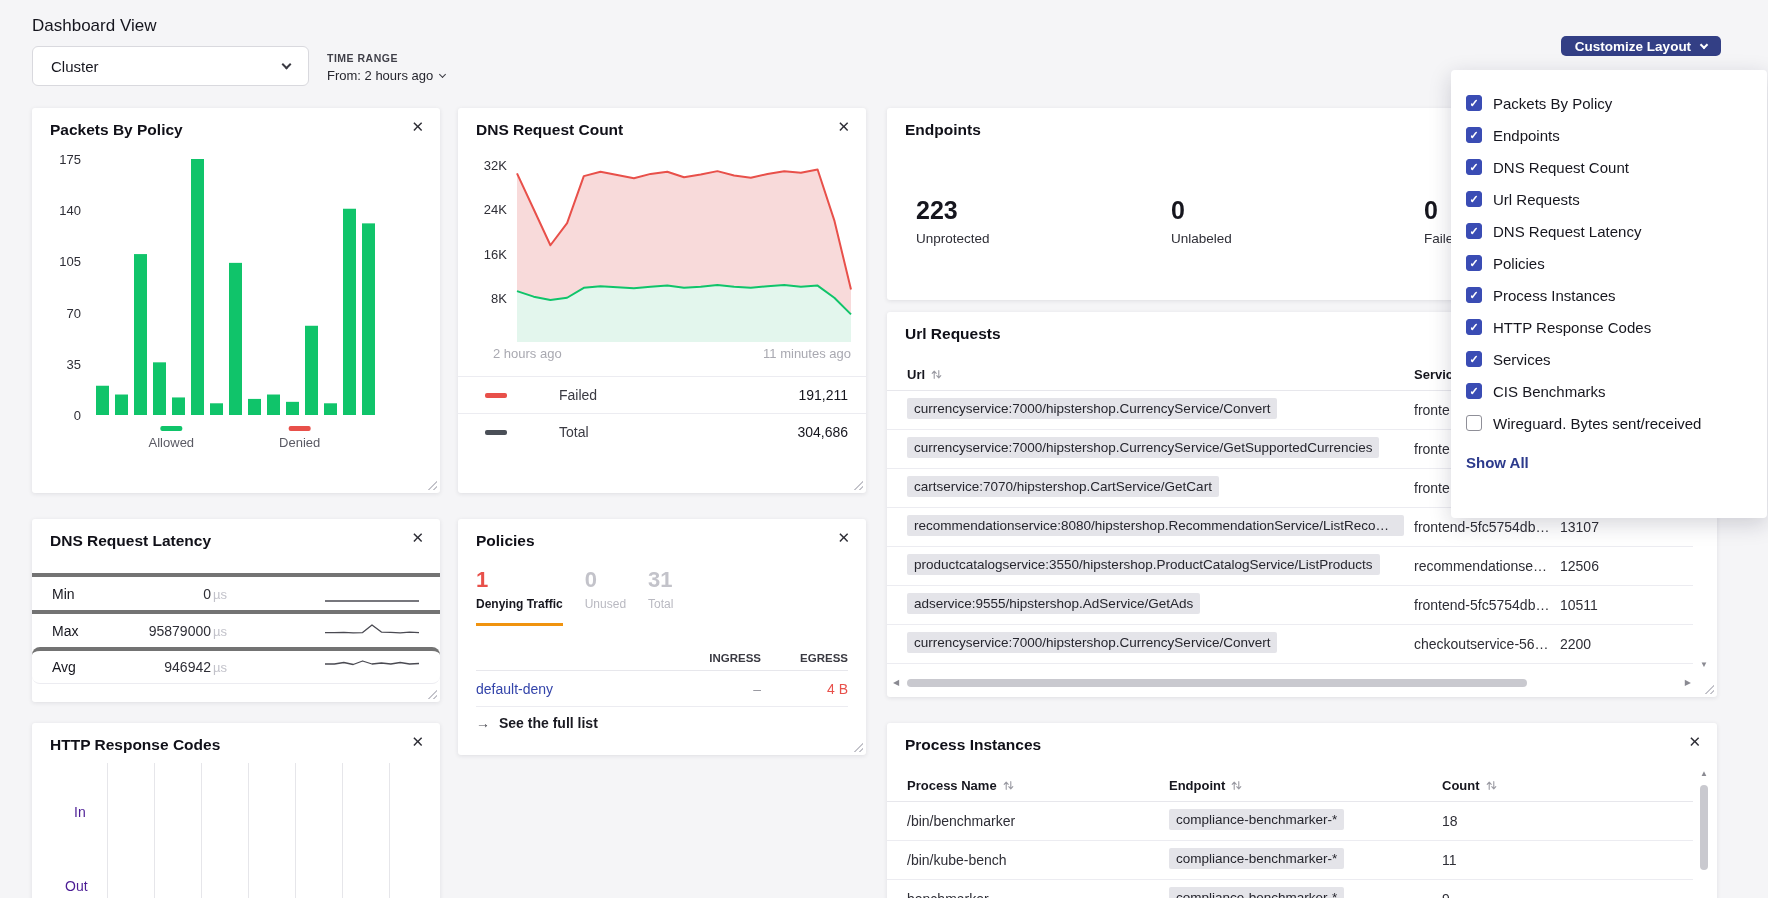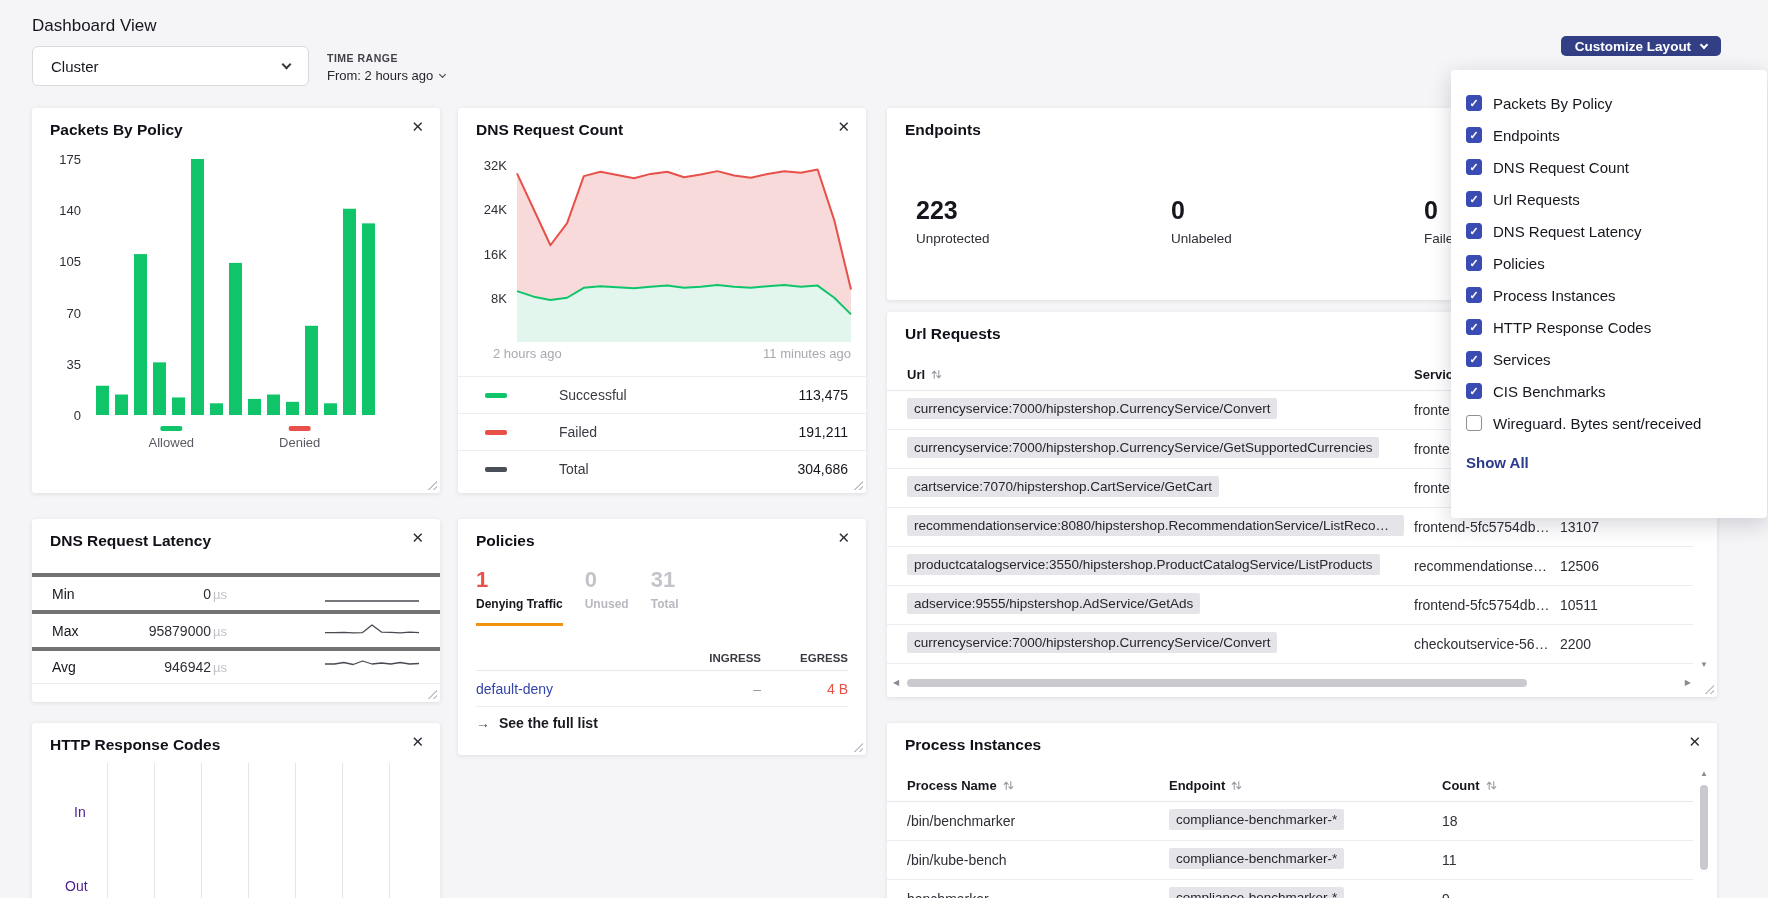--- a/index.html
+++ b/index.html
@@ -84,36 +84,36 @@
   #card-process .v-thumb{height:85px;}
   .hscroll{position:absolute;left:4px;right:26px;bottom:8px;height:12px;}
   .hscroll .s-arrow{position:absolute;top:1px;font-size:8px;color:#8a8a92;line-height:10px;}
   .hscroll .s-arrow.left{left:2px;}
   .hscroll .s-arrow.right{right:0;}
   .h-thumb{position:absolute;left:16px;top:2px;width:620px;height:8px;background:#c9c9cf;border-radius:4px;}
 
   
   .lat-body{position:absolute;left:0;right:0;top:54px;}
   .lat-row{display:flex;align-items:center;height:37px;border-top:4px solid #737373;padding:0 20px;}
-  .lat-row:last-child{border-bottom:1px solid #ececf1;}
+  .lat-row:last-child{border-bottom:1px solid #ececf1;border-radius:8px;}
   .lat-label{width:55px;font-size:14px;color:#16161e;}
   .lat-value{width:120px;text-align:right;font-size:14px;color:#2e2e36;}
   .lat-unit{color:#c2c2ca;font-size:13px;margin-left:2px;}
   .lat-spark{margin-left:auto;width:96px;height:20px;}
 
   
   .pol-stats{position:absolute;left:18px;top:48px;display:flex;gap:22px;align-items:flex-start;}
   .pol-stat{cursor:pointer;}
   .pol-stat .num{font-size:22px;font-weight:bold;line-height:26px;}
   .pol-stat .lbl{font-size:12px;font-weight:bold;margin-top:4px;}
   .pol-stat.active{border-bottom:3px solid #f0930f;padding-bottom:12px;}
   .pol-stat.active .num{color:#e8504a;}
   .pol-stat.active .lbl{color:#16161e;}
   .pol-stat.muted .num{color:#c3c3ca;}
-  .pol-stat.muted .lbl{color:#b9b9c1;font-weight:bold;}
+  .pol-stat.muted .lbl{color:#b9b9c1;font-weight:normal;}
   .pol-table{position:absolute;left:18px;right:18px;top:126px;}
   .pol-thead{display:grid;grid-template-columns:1fr 95px 87px;height:26px;align-items:center;border-bottom:1px solid #e7e7ec;font-size:11.5px;font-weight:bold;color:#3a3a42;}
   .pol-thead .r,.pol-row .r{text-align:right;}
   .pol-row{display:grid;grid-template-columns:1fr 95px 87px;height:36px;align-items:center;border-bottom:1px solid #ececf1;font-size:14px;}
   .pol-link{color:#3344aa;cursor:pointer;}
   .pol-dash{color:#9a9aa2;}
   .pol-egress{color:#e8504a;}
   .see-list{position:absolute;left:18px;top:196px;display:flex;align-items:center;gap:9px;font-size:14px;font-weight:bold;color:#1a1a22;cursor:pointer;}
   .see-list .arr{font-weight:normal;color:#4a4a52;}
 
@@ -190,25 +190,20 @@
         <text x="40" y="156.76470588235293" text-anchor="end" class="tick">8K</text>
         <path d="M50 27.35294117647058 L66.7 63.29411764705881 L83.4 99.23529411764707 L100.1 77.11764705882354 L116.8 30.117647058823536 L133.5 25.694117647058818 L150.2 29.01176470588237 L166.89999999999998 32.32941176470587 L183.6 27.905882352941177 L200.3 25.694117647058818 L217 31.2235294117647 L233.70000000000002 28.458823529411745 L250.4 25.14117647058825 L267.1 29.56470588235294 L283.79999999999995 31.7764705882353 L300.5 27.905882352941177 L317.2 25.14117647058825 L333.9 26.799999999999983 L350.6 23.482352941176487 L367.3 74.35294117647058 L384 143.47058823529412 L384 168.35294117647058 L367.3 151.76470588235293 L350.6 139.6 L333.9 140.70588235294116 L317.2 139.04705882352943 L300.5 140.1529411764706 L283.79999999999995 141.81176470588235 L267.1 140.70588235294116 L250.4 139.04705882352943 L233.70000000000002 140.70588235294116 L217 141.81176470588235 L200.3 139.6 L183.6 140.70588235294116 L166.89999999999998 142.36470588235295 L150.2 141.25882352941176 L133.5 140.1529411764706 L116.8 141.81176470588235 L100.1 151.76470588235293 L83.4 153.9764705882353 L66.7 150.65882352941176 L50 145.12941176470588 Z" fill="#f8dada"></path>
         <path d="M50 145.12941176470588 L66.7 150.65882352941176 L83.4 153.9764705882353 L100.1 151.76470588235293 L116.8 141.81176470588235 L133.5 140.1529411764706 L150.2 141.25882352941176 L166.89999999999998 142.36470588235295 L183.6 140.70588235294116 L200.3 139.6 L217 141.81176470588235 L233.70000000000002 140.70588235294116 L250.4 139.04705882352943 L267.1 140.70588235294116 L283.79999999999995 141.81176470588235 L300.5 140.1529411764706 L317.2 139.04705882352943 L333.9 140.70588235294116 L350.6 139.6 L367.3 151.76470588235293 L384 168.35294117647058 L384 196 L50 196 Z" fill="#e3f6ed"></path>
         <path d="M50 27.35294117647058 L66.7 63.29411764705881 L83.4 99.23529411764707 L100.1 77.11764705882354 L116.8 30.117647058823536 L133.5 25.694117647058818 L150.2 29.01176470588237 L166.89999999999998 32.32941176470587 L183.6 27.905882352941177 L200.3 25.694117647058818 L217 31.2235294117647 L233.70000000000002 28.458823529411745 L250.4 25.14117647058825 L267.1 29.56470588235294 L283.79999999999995 31.7764705882353 L300.5 27.905882352941177 L317.2 25.14117647058825 L333.9 26.799999999999983 L350.6 23.482352941176487 L367.3 74.35294117647058 L384 143.47058823529412" fill="none" stroke="#e8504a" stroke-width="2" stroke-linejoin="round"></path>
         <path d="M50 145.12941176470588 L66.7 150.65882352941176 L83.4 153.9764705882353 L100.1 151.76470588235293 L116.8 141.81176470588235 L133.5 140.1529411764706 L150.2 141.25882352941176 L166.89999999999998 142.36470588235295 L183.6 140.70588235294116 L200.3 139.6 L217 141.81176470588235 L233.70000000000002 140.70588235294116 L250.4 139.04705882352943 L267.1 140.70588235294116 L283.79999999999995 141.81176470588235 L300.5 140.1529411764706 L317.2 139.04705882352943 L333.9 140.70588235294116 L350.6 139.6 L367.3 151.76470588235293 L384 168.35294117647058" fill="none" stroke="#10c46a" stroke-width="2" stroke-linejoin="round"></path>
         <text x="26" y="212" text-anchor="start" class="xlab-gray">2 hours ago</text>
         <text x="384" y="212" text-anchor="end" class="xlab-gray">11 minutes ago</text>
       </svg></div>
   <div class="dns-legend">
     <div class="legend-row">
-      <span class="legend-swatch" style="background: rgb(16, 196, 106);"></span>
-      <span class="legend-name">Successful</span>
-      <span class="legend-value">113,475</span>
-    </div>
-    <div class="legend-row">
       <span class="legend-swatch" style="background: rgb(232, 80, 74);"></span>
       <span class="legend-name">Failed</span>
       <span class="legend-value">191,211</span>
     </div>
     <div class="legend-row">
       <span class="legend-swatch" style="background: rgb(74, 79, 87);"></span>
       <span class="legend-name">Total</span>
       <span class="legend-value">304,686</span>
     </div>
   </div>

